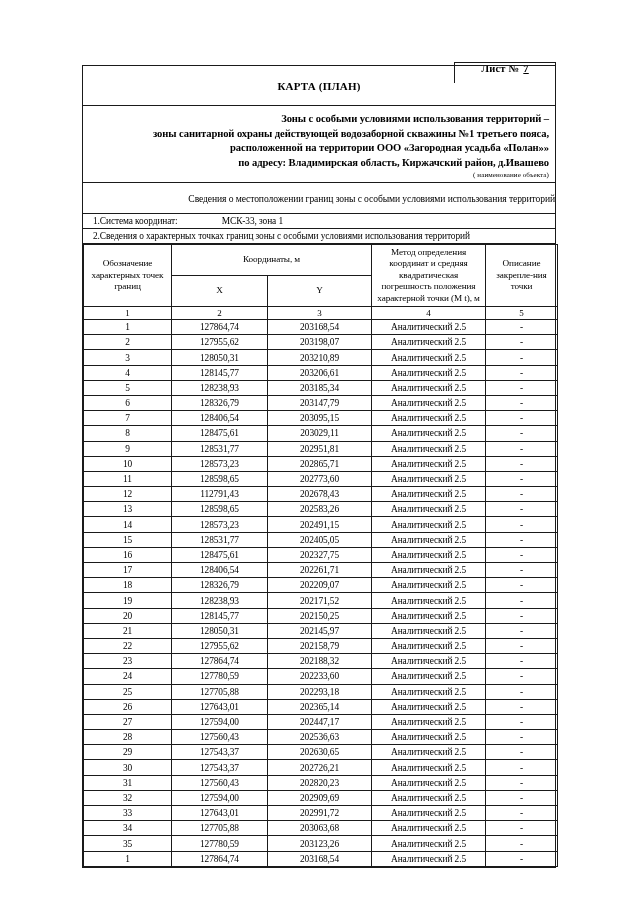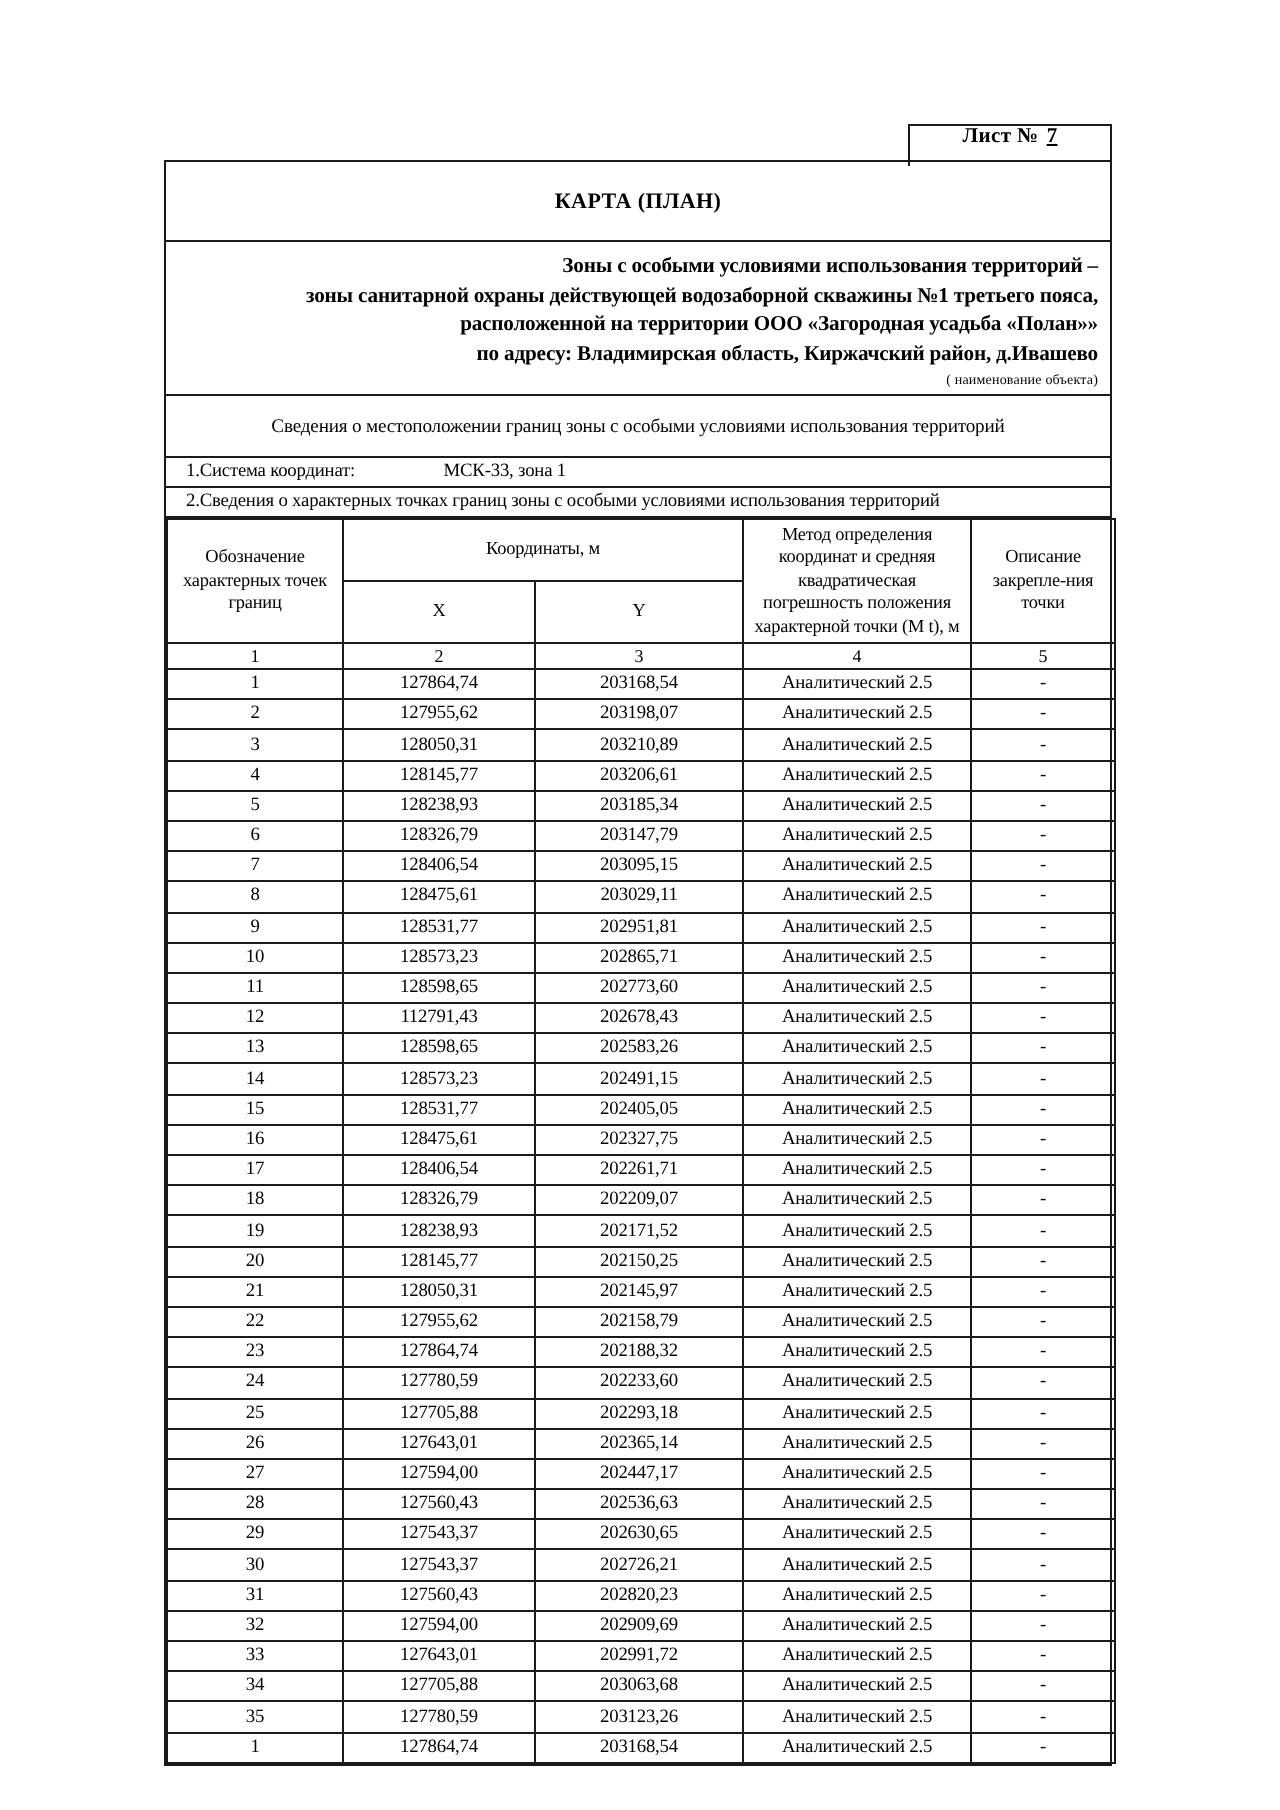--- a/index.html
+++ b/index.html
@@ -45,21 +45,21 @@
   }
   .sheet-no-box .num {
     text-decoration: underline;
     margin-left: 4px;
   }
 
   
   .doc-frame {
     position: absolute;
     left: 0;
-    top: 18px;
+    top: 3px;
     width: 474px;
     border: 1.2px solid #1a1a1a;
     box-sizing: border-box;
     font-family: Liberation Serif, serif;
   }
 
   .band {
     border-bottom: 1.2px solid #1a1a1a;
     box-sizing: border-box;
   }
@@ -84,21 +84,21 @@
     white-space: nowrap;
   }
   .band-subject .caption {
     font-size: 7px;
     font-weight: normal;
     margin-top: 1px;
     letter-spacing: .1px;
   }
 
   .band-info {
-    text-align: center;
+    text-align: right;
     font-size: 9.6px;
     padding: 10px 0 9px 0;
     letter-spacing: -.1px;
   }
 
   .band-line {
     font-size: 9.4px;
     padding: 2px 0 2px 10px;
     letter-spacing: -.1px;
   }

